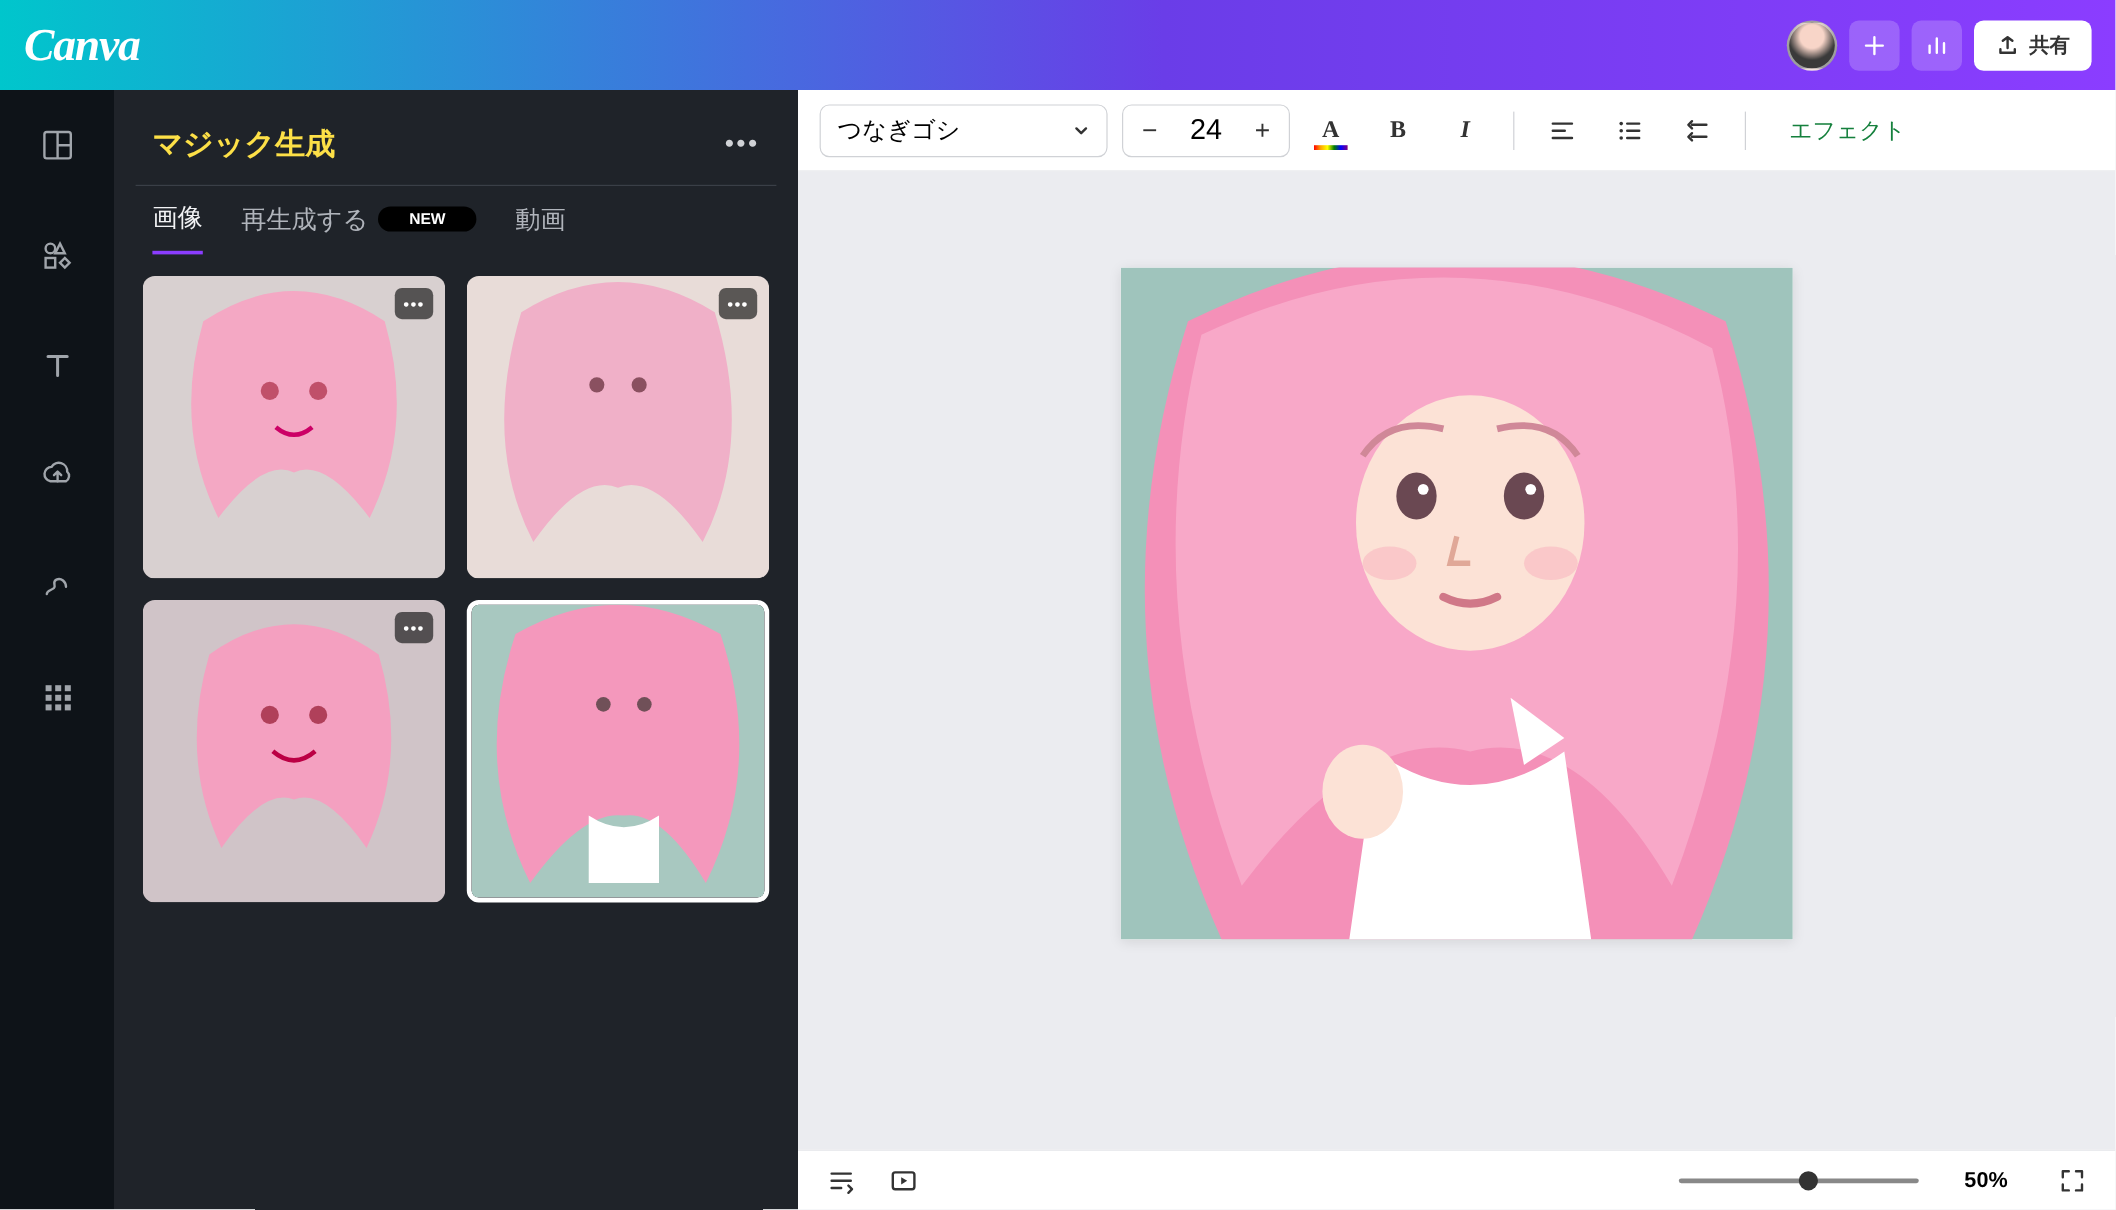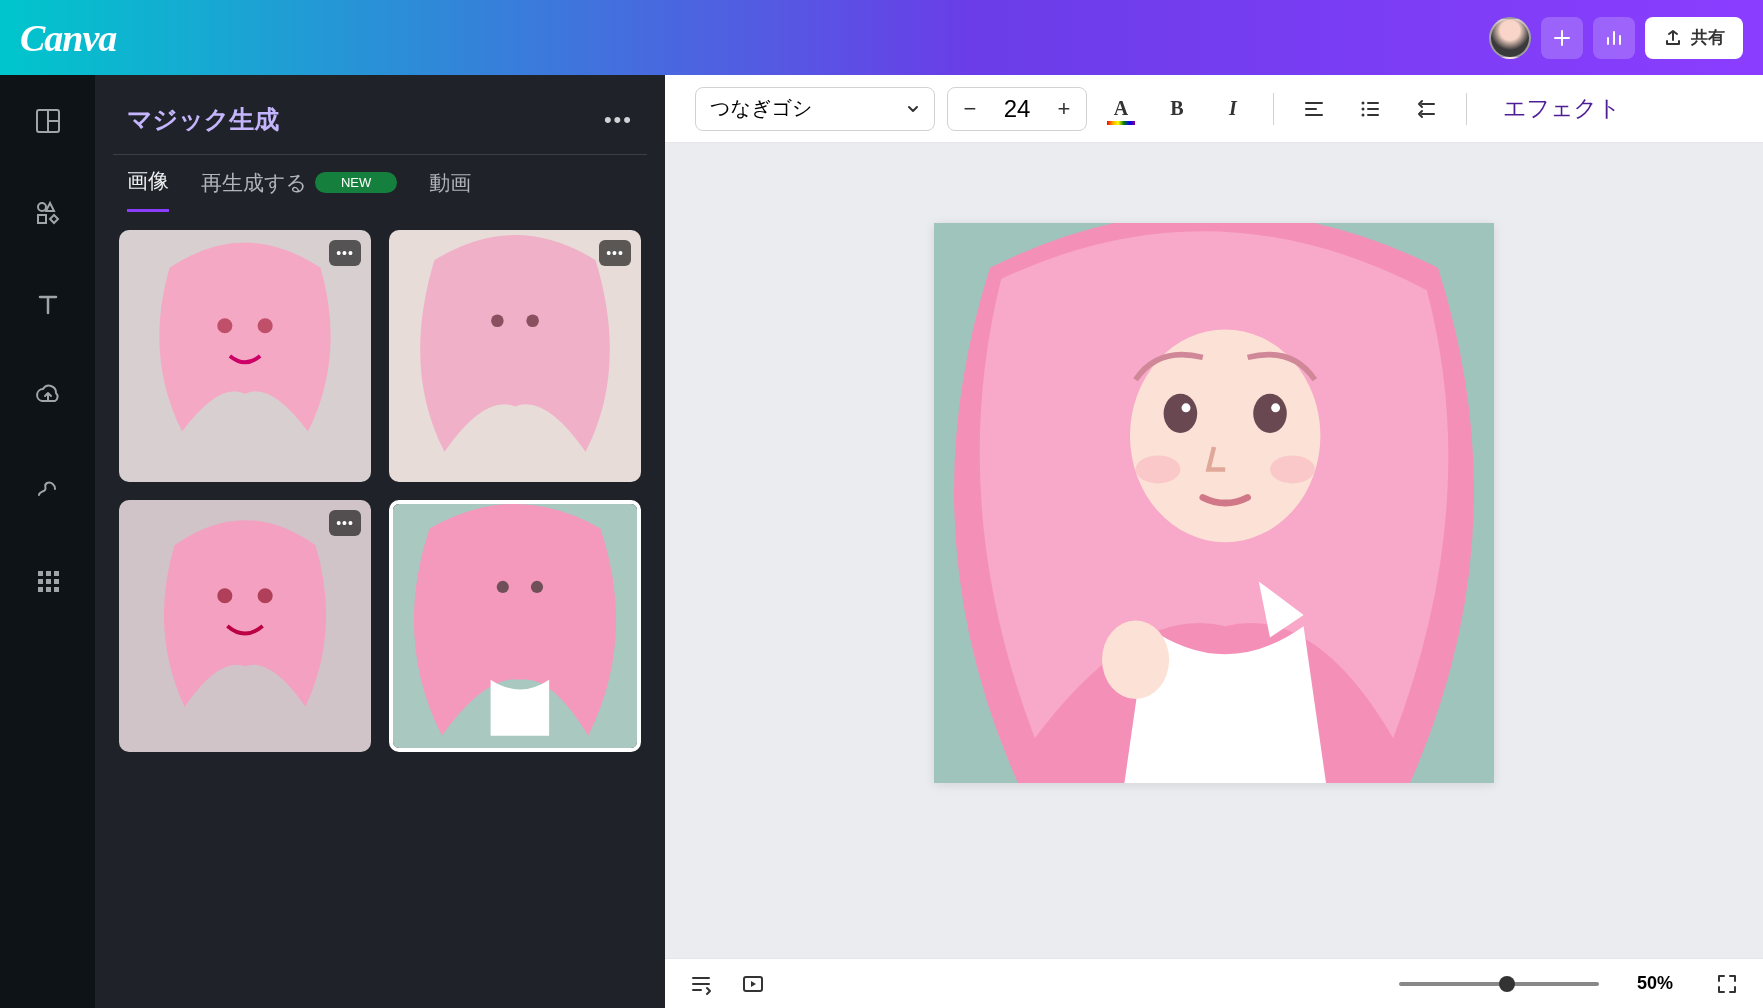--- a/index.html
+++ b/index.html
@@ -9,43 +9,43 @@
 .logo { color: white; font-size: 38px; font-weight: 700; font-style: italic; letter-spacing: -1px; font-family: Liberation Serif, serif; }
 .topbar-right { display: flex; gap: 10px; }
 .avatar { width: 42px; height: 42px; border-radius: 50%; background: radial-gradient(circle at 50% 30%, #f8d5c8 30%, #3a3a3a 60%); border: 2px solid rgba(255,255,255,0.5); }
 .top-icon-btn { width: 42px; height: 42px; border-radius: 8px; background: rgba(255,255,255,0.2); display: flex; align-items: center; justify-content: center; cursor: pointer; color: white; font-size: 20px; }
 .share-btn { height: 42px; padding: 0 18px; background: white; border-radius: 8px; display: flex; align-items: center; gap: 8px; font-weight: 600; font-size: 17px; cursor: pointer; color: #333; }
 .main { flex: 1; display: flex; overflow: hidden; }
 .rail { width: 95px; background: #0e1318; display: flex; flex-direction: column; align-items: center; padding-top: 30px; gap: 60px; }
 .rail-icon { width: 32px; height: 32px; color: #a0a5ab; display: flex; align-items: center; justify-content: center; cursor: pointer; }
 .sidebar { width: 570px; background: #1f2329; display: flex; flex-direction: column; padding: 20px 18px 0; }
 .panel-header { display: flex; align-items: center; justify-content: space-between; padding: 8px 14px 18px; border-bottom: 1px solid #3a3f47; }
-.panel-title { color: #c4b5fd; font-size: 25px; font-weight: 600; }
+.panel-title { color: #fde047; font-size: 25px; font-weight: 600; }
 .more-btn { color: #d0d2d6; font-size: 22px; cursor: pointer; letter-spacing: 2px; }
 .tabs { display: flex; gap: 32px; margin-top: 12px; padding: 0 14px; }
 .tab { color: #b0b4bb; font-size: 21px; font-weight: 500; padding-bottom: 14px; cursor: pointer; display: flex; align-items: center; gap: 8px; }
 .tab.active { color: #f1f2f4; border-bottom: 3px solid #8b3dff; }
-.badge { background: #15803d; color: white; font-size: 13px; font-weight: 400; padding: 3px 26px; border-radius: 12px; }
+.badge { background: #000000; color: white; font-size: 13px; font-weight: 700; padding: 3px 26px; border-radius: 12px; }
 .grid { display: grid; grid-template-columns: 1fr 1fr; gap: 18px; padding: 18px 6px; }
 .thumb { position: relative; aspect-ratio: 1; border-radius: 10px; overflow: hidden; cursor: pointer; }
 .thumb.selected { border: 4px solid white; }
 .thumb-img { width: 100%; height: 100%; }
 .thumb-more { position: absolute; top: 10px; right: 10px; width: 32px; height: 26px; background: rgba(30,30,30,0.7); border-radius: 6px; color: white; display: flex; align-items: center; justify-content: center; font-size: 14px; letter-spacing: 1px; cursor: pointer; }
 .note { color: #c8cbd0; font-size: 17px; line-height: 1.6; padding: 8px 6px; }
 .note a { color: #c8cbd0; text-decoration: underline; }
 .regen-btn { margin: 18px 6px; height: 56px; background: #8b3dff; border-radius: 10px; display: flex; align-items: center; justify-content: center; gap: 10px; color: white; font-size: 20px; font-weight: 600; cursor: pointer; }
 .canvas-area { flex: 1; background: #ebecf0; display: flex; flex-direction: column; position: relative; }
-.toolbar { height: 68px; background: white; display: flex; align-items: center; padding: 0 30px; gap: 12px; border-bottom: 1px solid #e5e6ea; }
+.toolbar { height: 68px; background: white; display: flex; align-items: center; padding: 0 18px; gap: 12px; border-bottom: 1px solid #e5e6ea; }
 .font-select { height: 44px; border: 1px solid #d0d2d6; border-radius: 8px; padding: 0 14px; display: flex; align-items: center; gap: 30px; font-size: 20px; cursor: pointer; min-width: 240px; justify-content: space-between; }
 .size-group { display: flex; align-items: center; border: 1px solid #d0d2d6; border-radius: 8px; height: 44px; }
 .size-btn { width: 44px; height: 100%; display: flex; align-items: center; justify-content: center; font-size: 22px; cursor: pointer; color: #333; }
 .size-val { width: 50px; text-align: center; font-size: 24px; }
 .tool-icon { width: 44px; height: 44px; display: flex; align-items: center; justify-content: center; cursor: pointer; font-size: 20px; color: #333; font-weight: 700; }
 .divider { width: 1px; height: 32px; background: #d0d2d6; margin: 0 6px; }
-.effect-btn { padding: 0 18px; font-size: 23px; cursor: pointer; color: #4c1d95; }
+.effect-btn { padding: 0 18px; font-size: 19px; cursor: pointer; color: #15803d; }
 .text-color { position: relative; }
 .text-color-bar { position: absolute; bottom: 6px; left: 8px; right: 8px; height: 4px; background: linear-gradient(90deg, red, orange, yellow, green, blue, purple); }
 .canvas-scroll { flex: 1; overflow: auto; display: flex; align-items: flex-start; justify-content: center; padding: 80px 40px; }
 .canvas { width: 560px; height: 560px; background: white; box-shadow: 0 2px 10px rgba(0,0,0,0.1); }
 .canvas-img { width: 100%; height: 100%; }
 .bottombar { position: absolute; bottom: 0; left: 0; right: 0; height: 50px; background: white; display: flex; align-items: center; padding: 0 20px; gap: 20px; border-top: 1px solid #e5e6ea; }
 .bottom-icon { width: 32px; height: 32px; display: flex; align-items: center; justify-content: center; cursor: pointer; color: #333; }
 .spacer { flex: 1; }
 .zoom-slider { width: 200px; height: 4px; background: #888; border-radius: 2px; position: relative; }
 .zoom-thumb { position: absolute; width: 16px; height: 16px; background: #333; border-radius: 50%; top: -6px; left: 50%; }

